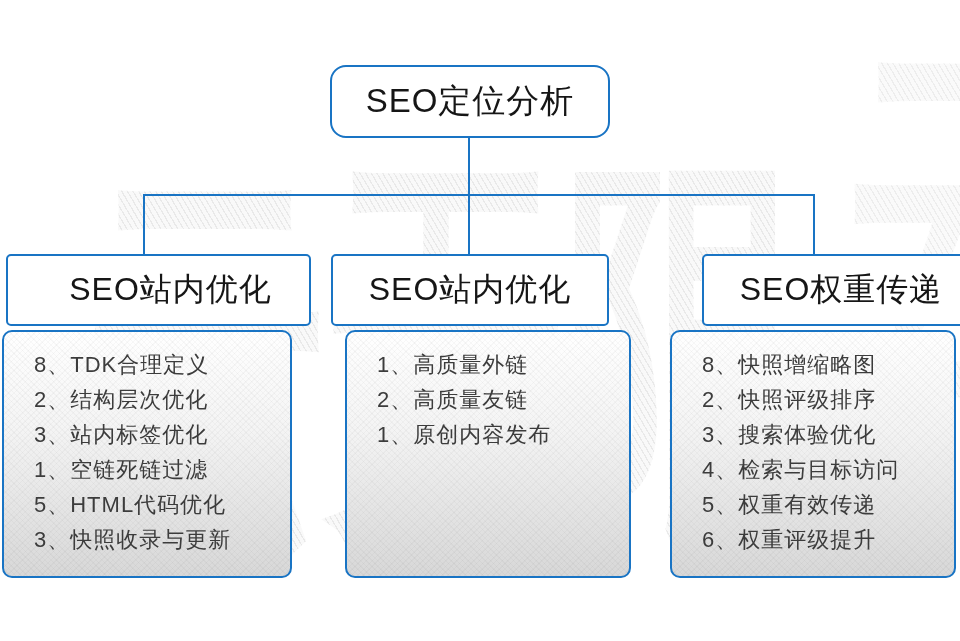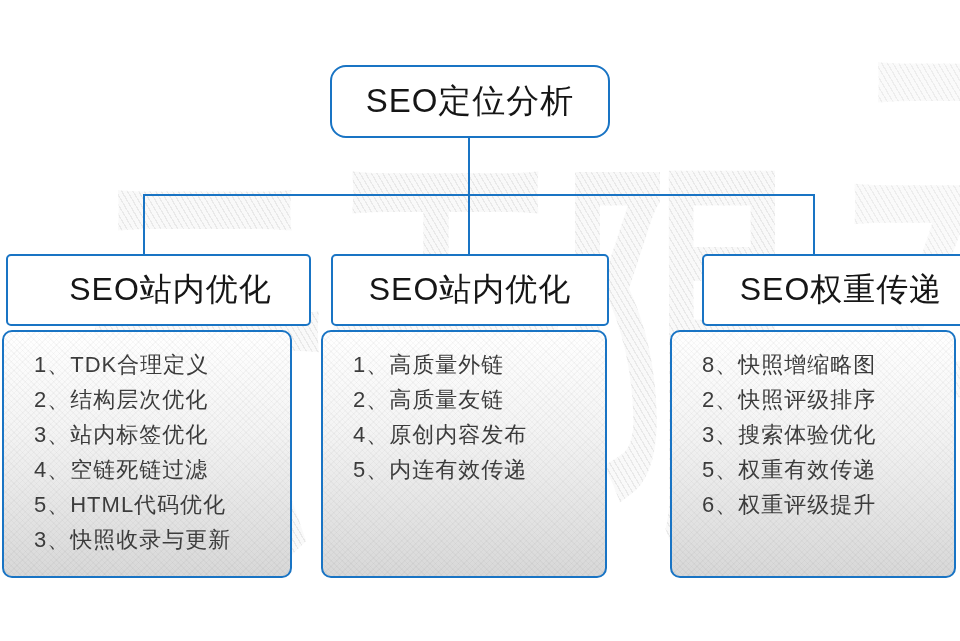--- a/index.html
+++ b/index.html
@@ -40,21 +40,21 @@
   
   .panel{
     position:absolute;z-index:1;top:330px;height:244px;
     border:2px solid #1974c4;border-radius:10px;
     background-image:
       repeating-linear-gradient(45deg,rgba(0,0,0,0.028) 0,rgba(0,0,0,0.028) 1px,transparent 1px,transparent 4px),
       repeating-linear-gradient(-45deg,rgba(0,0,0,0.028) 0,rgba(0,0,0,0.028) 1px,transparent 1px,transparent 4px),
       linear-gradient(180deg,#ffffff 0%,#f4f4f4 40%,#e2e2e2 78%,#d8d8d8 100%);
   }
   .p1{left:2px;width:286px;}
-  .p2{left:321px;width:282px;}
+  .p2{left:345px;width:282px;}
   .p3{left:670px;width:282px;}
   .panel ul{list-style:none;margin:0;padding:15px 8px 0 30px;}
   .panel li{
     font-size:22px;line-height:35px;color:#3c3c3c;
     white-space:nowrap;letter-spacing:1px;
   }
 </style>
 </head>
 <body>
 
@@ -78,41 +78,41 @@
   </div>
   <div class="node col-header h2">
     <span>SEO站内优化</span>
   </div>
   <div class="node col-header h3">
     <span>SEO权重传递</span>
   </div>
 
   <div class="panel p1">
     <ul>
-      <li>1、TDK合理定义</li>
+      <li>8、TDK合理定义</li>
       <li>2、结构层次优化</li>
       <li>3、站内标签优化</li>
-      <li>4、空链死链过滤</li>
+      <li>1、空链死链过滤</li>
       <li>5、HTML代码优化</li>
       <li>3、快照收录与更新</li>
     </ul>
   </div>
 
   <div class="panel p2">
     <ul>
       <li>1、高质量外链</li>
       <li>2、高质量友链</li>
-      <li>4、原创内容发布</li>
-      <li>5、内连有效传递</li>
+      <li>1、原创内容发布</li>
     </ul>
   </div>
 
   <div class="panel p3">
     <ul>
       <li>8、快照增缩略图</li>
       <li>2、快照评级排序</li>
       <li>3、搜索体验优化</li>
+      <li>4、检索与目标访问</li>
       <li>5、权重有效传递</li>
       <li>6、权重评级提升</li>
     </ul>
   </div>
 
 </div>
 
 </body></html>

